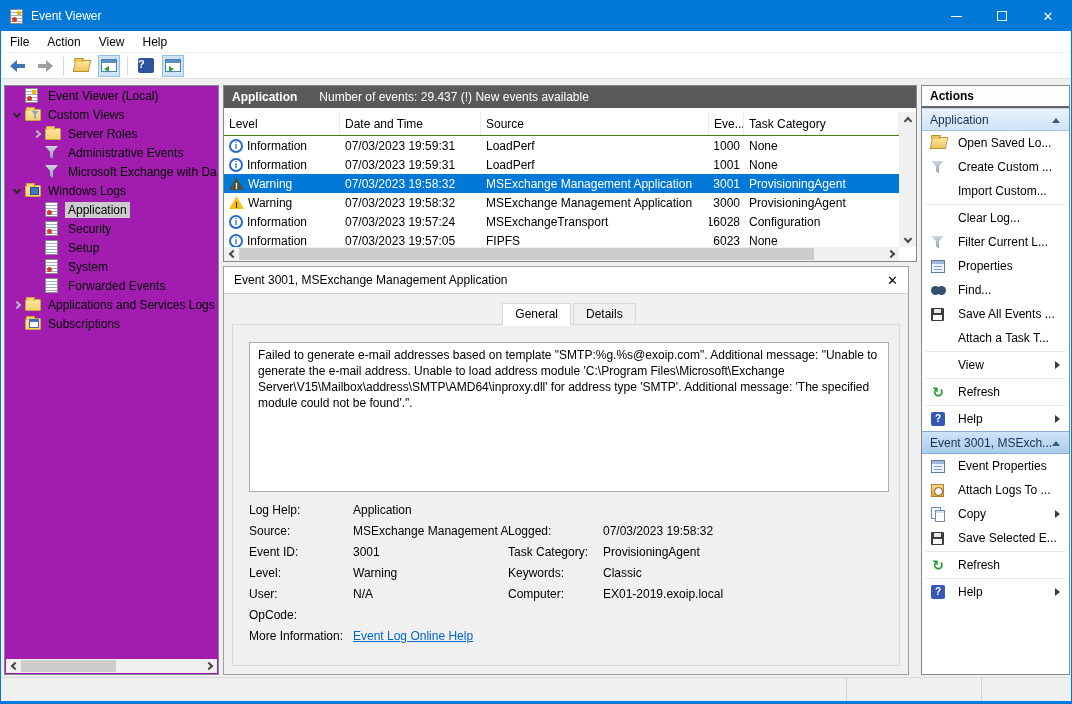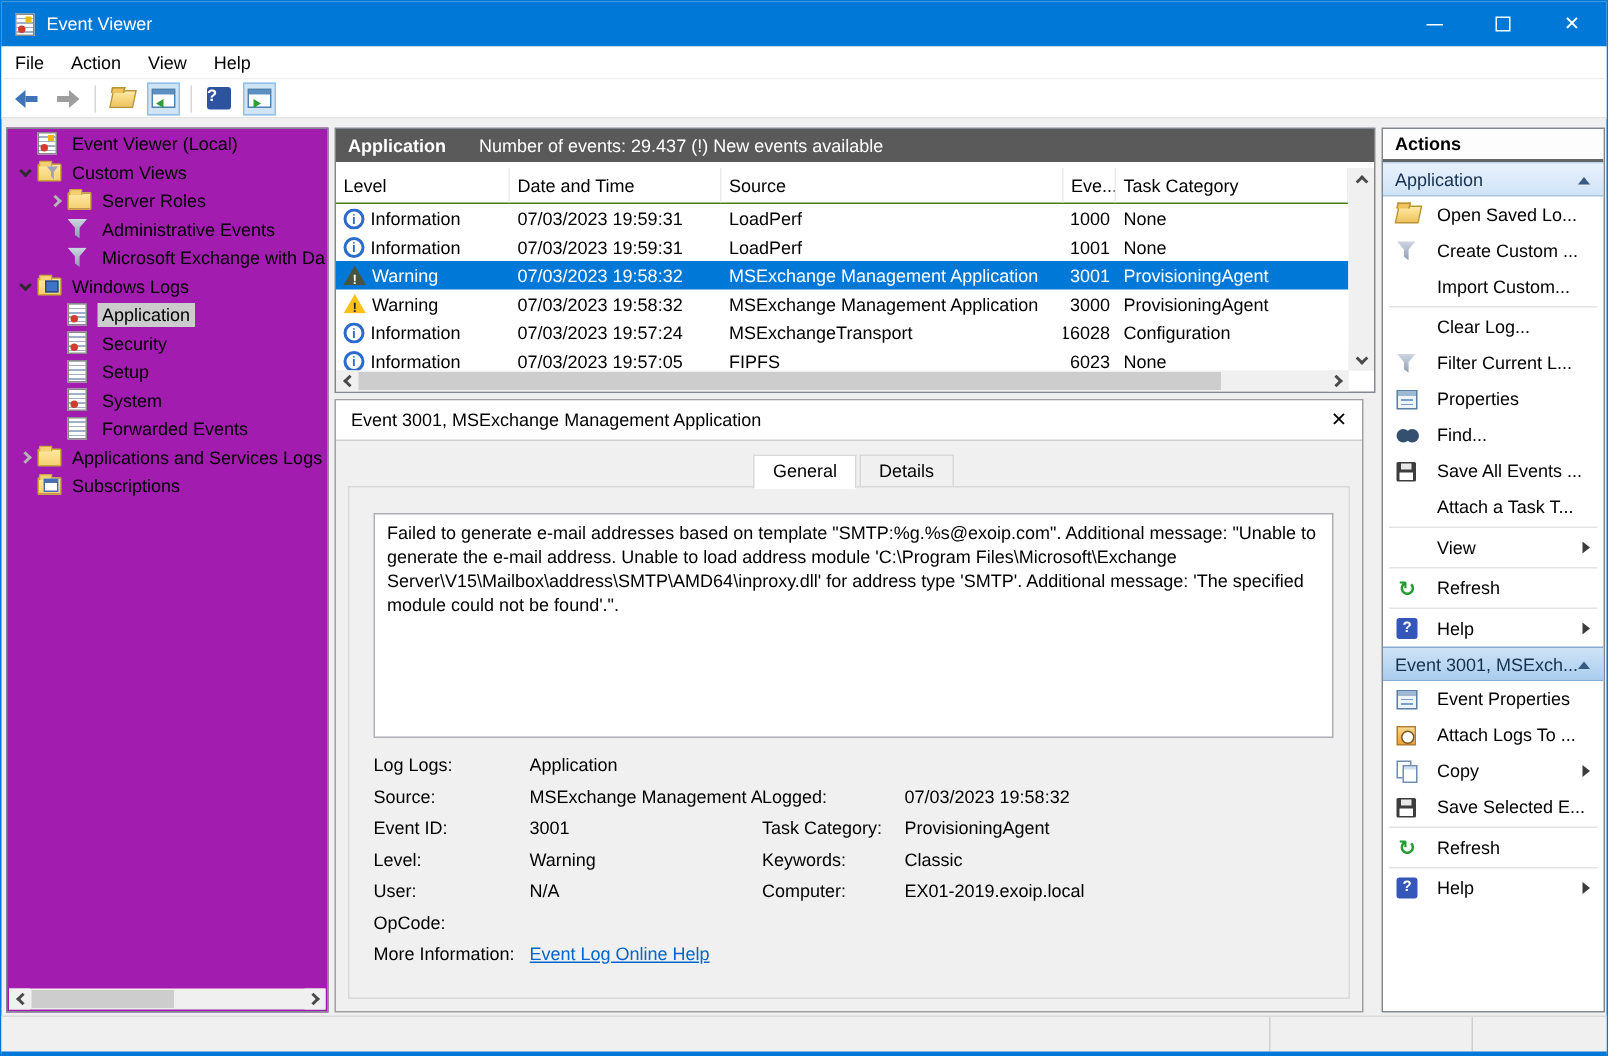--- a/index.html
+++ b/index.html
@@ -410,21 +410,21 @@
       <span class="d-close">✕</span>
     </div>
     <div class="d-tabs" id="d-tabs">
         <div class="tab active">General</div>
         <div class="tab">Details</div>
       </div>
     <div class="d-body">
       <div class="d-desc">Failed to generate e-mail addresses based on template "SMTP:%g.%s@exoip.com". Additional message: "Unable to generate the e-mail address. Unable to load address module 'C:\Program Files\Microsoft\Exchange Server\V15\Mailbox\address\SMTP\AMD64\inproxy.dll' for address type 'SMTP'. Additional message: 'The specified module could not be found'.".</div>
       <div class="d-fields" id="d-fields">
           <div class="f-row">
-            <div class="f-l1">Log Logs:</div>
+            <div class="f-l1">Log Help:</div>
             <div class="f-v1">Application</div>
             <div class="f-l2"></div>
             <div class="f-v2"></div>
           </div>
           <div class="f-row">
             <div class="f-l1">Source:</div>
             <div class="f-v1">MSExchange Management A</div>
             <div class="f-l2">Logged:</div>
             <div class="f-v2">07/03/2023 19:58:32</div>
           </div>

